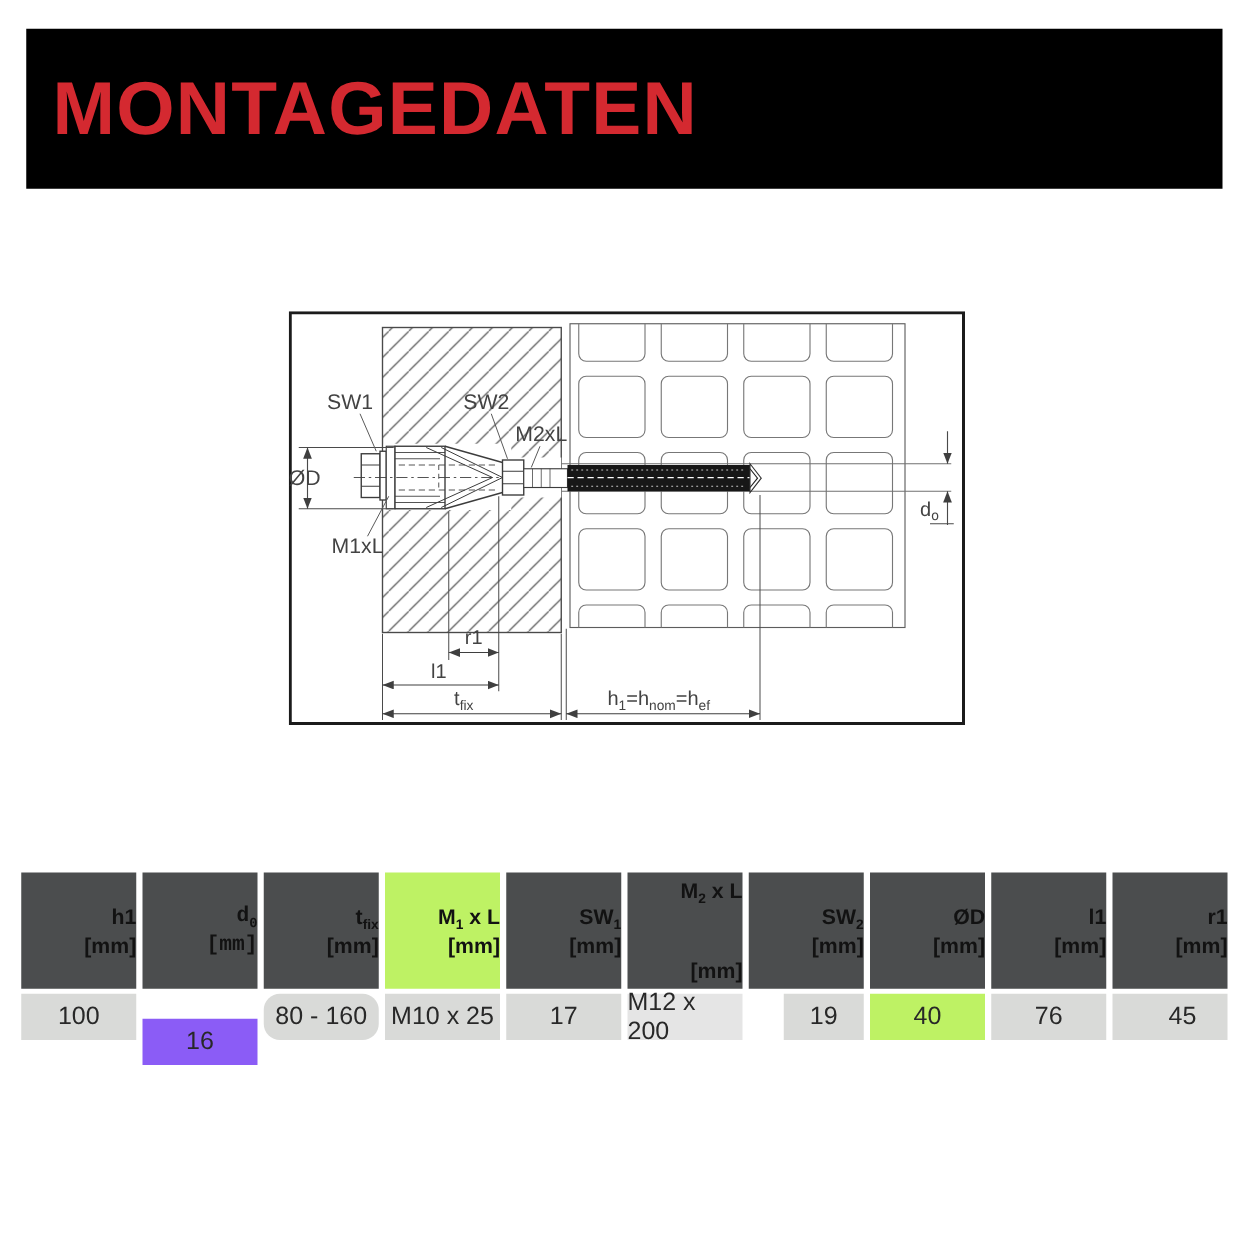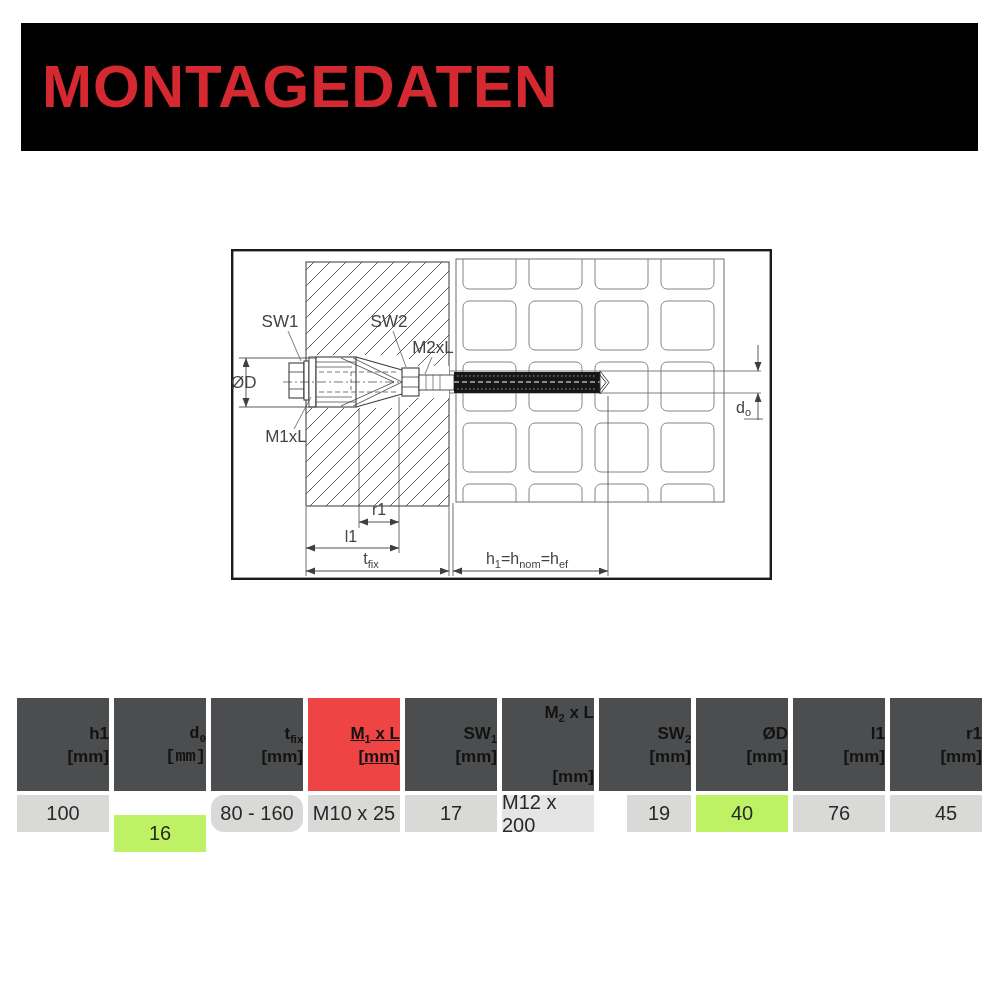--- a/index.html
+++ b/index.html
@@ -195,33 +195,33 @@
       <div>[mm]</div>
     </div>
     <div class="mtd" style="background:#d9dad8;">100</div>
   </div>
 
   <div class="mcol">
     <div class="mth" style="background:#4b4d4e;font-family:Liberation Mono, monospace;">
       <div><span>d</span><sub>0</sub><span></span></div>
       <div>[mm]</div>
     </div>
-    <div class="mtd" style="background:#bef264;margin-top:24px;">16</div>
+    <div class="mtd" style="background:#8b5cf6;margin-top:24px;">16</div>
   </div>
 
   <div class="mcol">
     <div class="mth" style="background:#4b4d4e;">
       <div><span>t</span><sub>fix</sub><span></span></div>
       <div>[mm]</div>
     </div>
     <div class="mtd" style="background:#d9dad8;border-radius:13px;">80 - 160</div>
   </div>
 
   <div class="mcol">
-    <div class="mth" style="background:#ef4444;text-decoration:underline;">
+    <div class="mth" style="background:#bef264;">
       <div><span>M</span><sub>1</sub><span> x L</span></div>
       <div>[mm]</div>
     </div>
     <div class="mtd" style="background:#d9dad8;">M10 x 25</div>
   </div>
 
   <div class="mcol">
     <div class="mth" style="background:#4b4d4e;">
       <div><span>SW</span><sub>1</sub><span></span></div>
       <div>[mm]</div>

